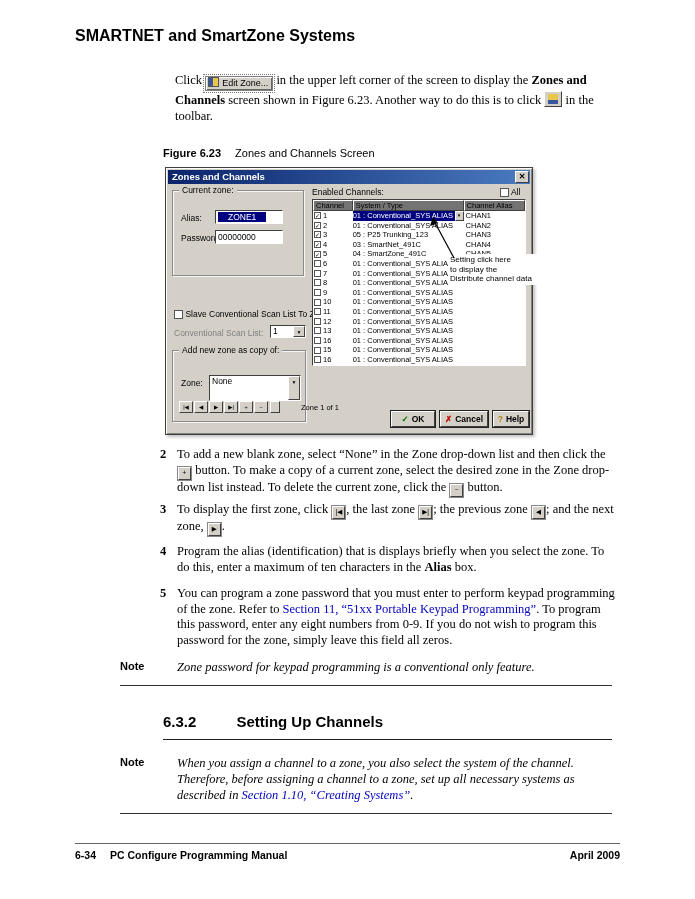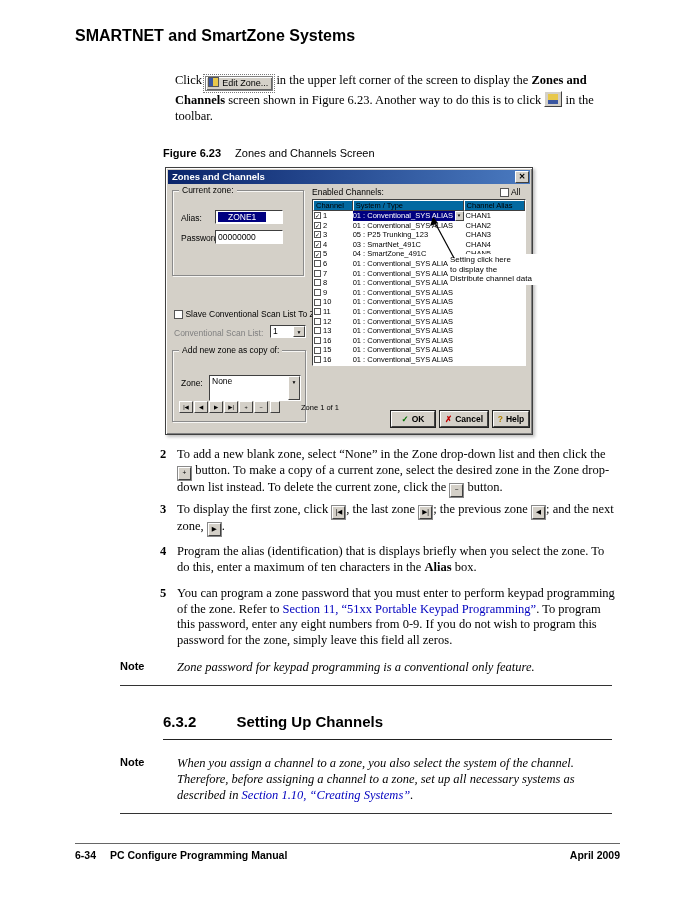--- a/index.html
+++ b/index.html
@@ -34,21 +34,21 @@
   .combo-box .val{flex:1;font-size:8.5px;line-height:11px;padding:0 2px;overflow:hidden;white-space:nowrap}
   .combo-box .arr{width:12px;background:#d4d0c8;border:1px solid;border-color:#fff #404040 #404040 #fff;font-size:5px;line-height:10px;text-align:center;color:#000}
   .disabled{color:#808080}
   .nav-row{position:absolute;display:flex;align-items:center;gap:1px}
   .nav-btn{width:14px;height:12px;background:#d4d0c8;border:1px solid;border-color:#fff #404040 #404040 #fff;font-size:5.5px;line-height:10px;text-align:center}
   .nav-sep{width:10px;height:12px;background:#d4d0c8;border:1px solid;border-color:#fff #404040 #404040 #fff;margin-left:1px}
   .nav-status{font-size:7.5px;margin-left:20px;white-space:nowrap}
 
   .tbl{position:absolute;left:146px;top:31px;width:214px;background:#fff;border:1px solid;border-color:#404040 #fff #fff #404040}
   .thead{display:flex;height:11px}
-  .th{background:#0369a1;border:1px solid;border-color:#fff #404040 #404040 #fff;font-size:7.5px;line-height:9px;padding-left:2px;overflow:hidden;white-space:nowrap}
+  .th{background:#737373;border:1px solid;border-color:#fff #404040 #404040 #fff;font-size:7.5px;line-height:9px;padding-left:2px;overflow:hidden;white-space:nowrap}
   .th1{width:40px}.th2{width:112px}.th3{width:62px}
   .trow{display:flex;height:9.6px;line-height:9.4px;font-size:7.5px}
   .c-chan{width:40px;padding-left:1px;display:flex;align-items:center;gap:2px}
   .c-chan .cb{width:7px;height:7px;font-size:6px;line-height:6px;vertical-align:0}
   .c-sys{width:112px;overflow:hidden;white-space:nowrap}
   .c-alias{width:62px;overflow:hidden;white-space:nowrap;padding-left:2px}
   .c-sys.combo{display:flex;padding:0}
   .combo-text{flex:1;background:var(--selection,#000080);color:#fff;overflow:hidden;white-space:nowrap}
   .combo-arrow{width:9px;background:#d4d0c8;border:1px solid;border-color:#fff #404040 #404040 #fff;font-size:4.5px;line-height:8px;text-align:center;color:#000}
 

